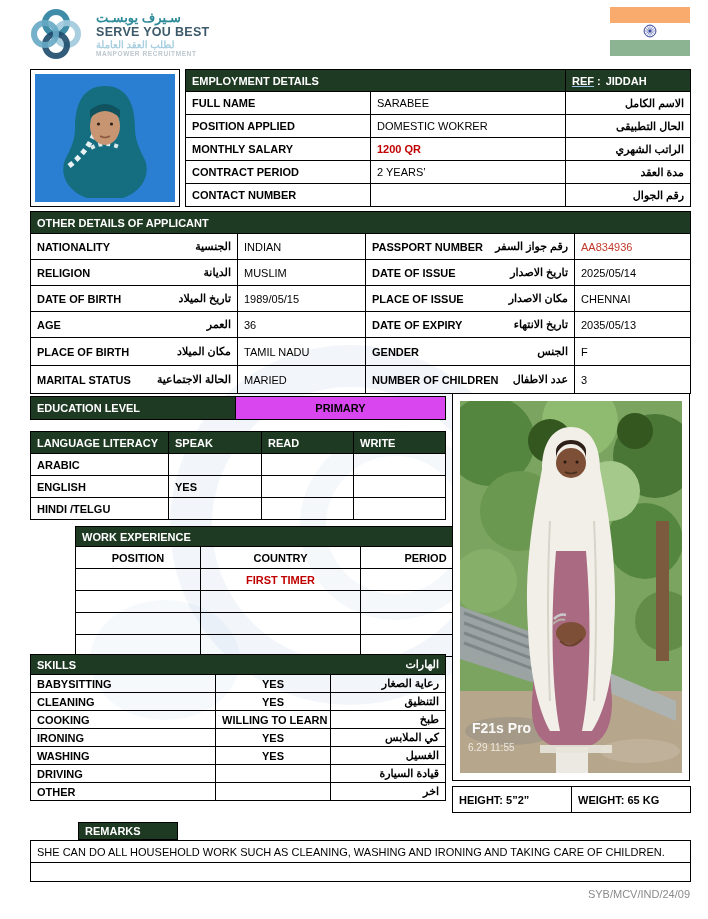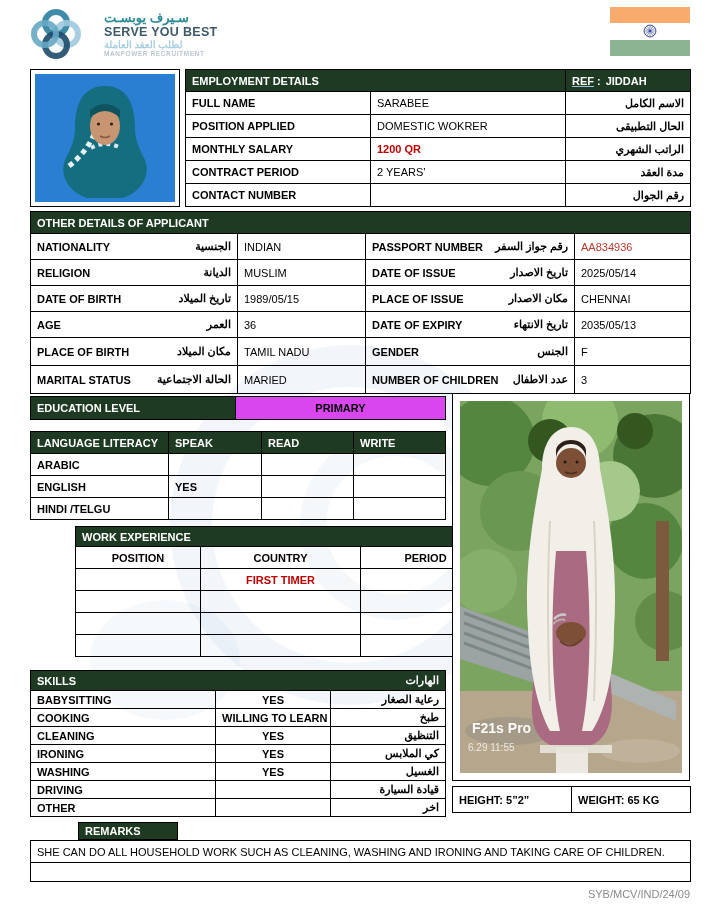--- a/index.html
+++ b/index.html
@@ -7,21 +7,21 @@
   body{background:#e8e8e8;font-family:"Liberation Sans",sans-serif;}
   .page{position:relative;width:708px;height:919px;background:#fff;margin:0 auto;overflow:hidden;}
   
   .wm-ring{position:absolute;left:170px;top:345px;width:360px;height:360px;border-radius:50%;
            border:42px solid rgba(125,165,210,0.10);}
   .wm-ring2{position:absolute;left:300px;top:430px;width:190px;height:190px;border-radius:50%;
            border:26px solid rgba(125,165,210,0.08);}
   .wm-blob{position:absolute;left:90px;top:600px;width:150px;height:120px;border-radius:50%;
            background:rgba(125,165,210,0.07);}
   
-  .logo{position:absolute;left:30px;top:8px;display:flex;gap:22px;align-items:center;}
+  .logo{position:absolute;left:30px;top:8px;display:flex;gap:14px;align-items:center;}
   .logo-text{display:flex;flex-direction:column;line-height:1.12;}
   .logo-ar{color:#2e8b9a;font-weight:bold;font-size:13px;direction:rtl;text-align:left;}
   .logo-en{color:#3d5a6b;font-weight:bold;font-size:12.5px;letter-spacing:.3px;}
   .logo-ar2{color:#a8cfe0;font-weight:bold;font-size:10px;direction:rtl;text-align:left;}
   .logo-sub{color:#bcc7ce;font-weight:bold;font-size:6.5px;letter-spacing:.6px;}
   
   .flag{position:absolute;left:610px;top:7px;width:80px;height:49px;}
   .flag .s1{height:33.3%;background:#f9ab6d;}
   .flag .s2{height:33.4%;background:#ffffff;position:relative;}
   .flag .s3{height:33.3%;background:#8cb492;}
@@ -43,21 +43,21 @@
   .colh{font-weight:bold;text-align:center;}
   .lv{display:flex;justify-content:space-between;align-items:center;gap:4px;}
   .refu{text-decoration:underline;text-decoration-color:#9dc3e6;margin-right:3px;}
   .refc{margin-right:5px;}
   .emp{position:absolute;left:185px;top:69px;width:505px;}
   .other{position:absolute;left:30px;top:211px;width:660px;}
   .edu{position:absolute;left:30px;top:396px;width:415px;}
   .edu .eduval{font-weight:bold;text-align:center;background:#d946ef;}
   .lang{position:absolute;left:30px;top:431px;width:415px;}
   .work{position:absolute;left:30px;top:526px;width:415px;margin-left:45px;}
-  .skills{position:absolute;left:30px;top:670px;width:415px;}
+  .skills{position:absolute;left:30px;top:654px;width:415px;}
   .skills td{padding:0 6px;}
   .hw{position:absolute;left:452px;top:786px;width:238px;}
   .hw td{font-weight:bold;}
   .sk-head{display:flex;justify-content:space-between;align-items:center;}
   .sk-ar{direction:rtl;font-weight:bold;}
   
   .rem-h{position:absolute;left:30px;top:822px;width:100px;height:18px;background:var(--green);
          color:#fff;font-weight:bold;font-size:11px;padding:2px 6px;border:1px solid #000;margin-left:48px;}
   .rem-t{position:absolute;left:30px;top:840px;width:660px;}
   .footer{position:absolute;left:30px;top:888px;width:660px;text-align:right;color:#8a8a8a;
@@ -362,28 +362,28 @@
               <span class="sk-ar">الهارات</span>
             </div>
     </th>
         </tr>
     <tr style="height:18px">
       <td class="lbl">BABYSITTING</td>
       <td class="lbl ctr">YES</td>
       <td class="ar">رعاية الصغار</td>
     </tr>
     <tr style="height:18px">
+      <td class="lbl">CLEANING</td>
+      <td class="lbl ctr">YES</td>
+      <td class="ar">التنظيق</td>
+    </tr>
+    <tr style="height:18px">
       <td class="lbl">COOKING</td>
       <td class="lbl ctr">WILLING TO LEARN</td>
       <td class="ar">طبخ</td>
-    </tr>
-    <tr style="height:18px">
-      <td class="lbl">CLEANING</td>
-      <td class="lbl ctr">YES</td>
-      <td class="ar">التنظيق</td>
     </tr>
     <tr style="height:18px">
       <td class="lbl">IRONING</td>
       <td class="lbl ctr">YES</td>
       <td class="ar">كي الملابس</td>
     </tr>
     <tr style="height:18px">
       <td class="lbl">WASHING</td>
       <td class="lbl ctr">YES</td>
       <td class="ar">الغسيل</td>

